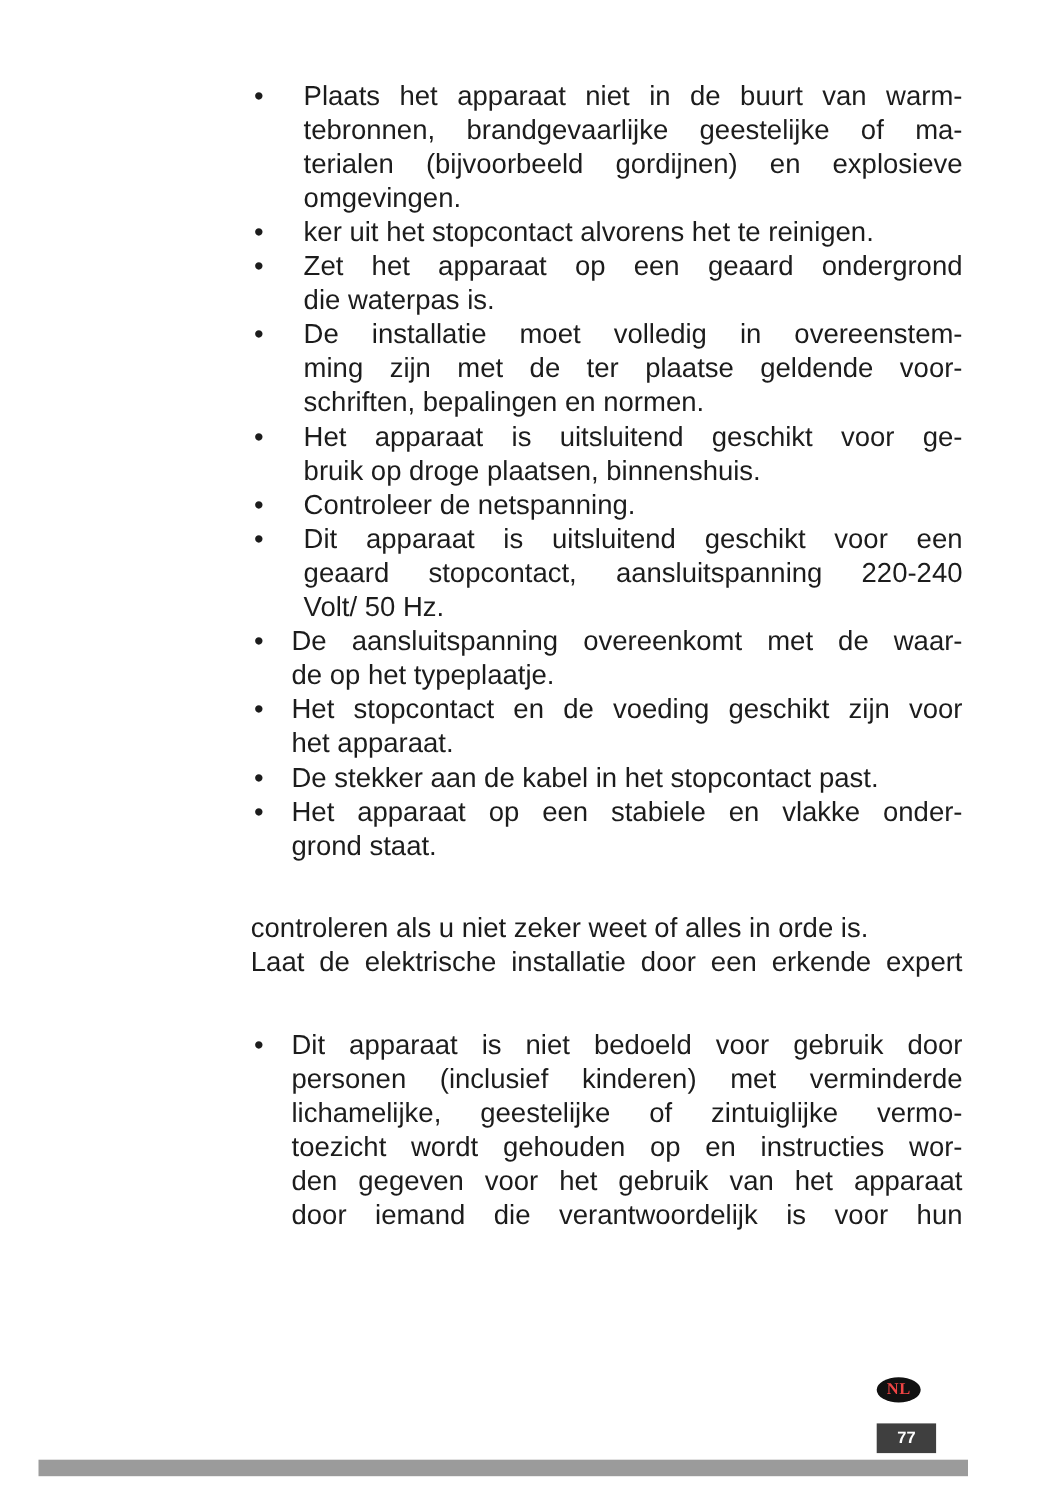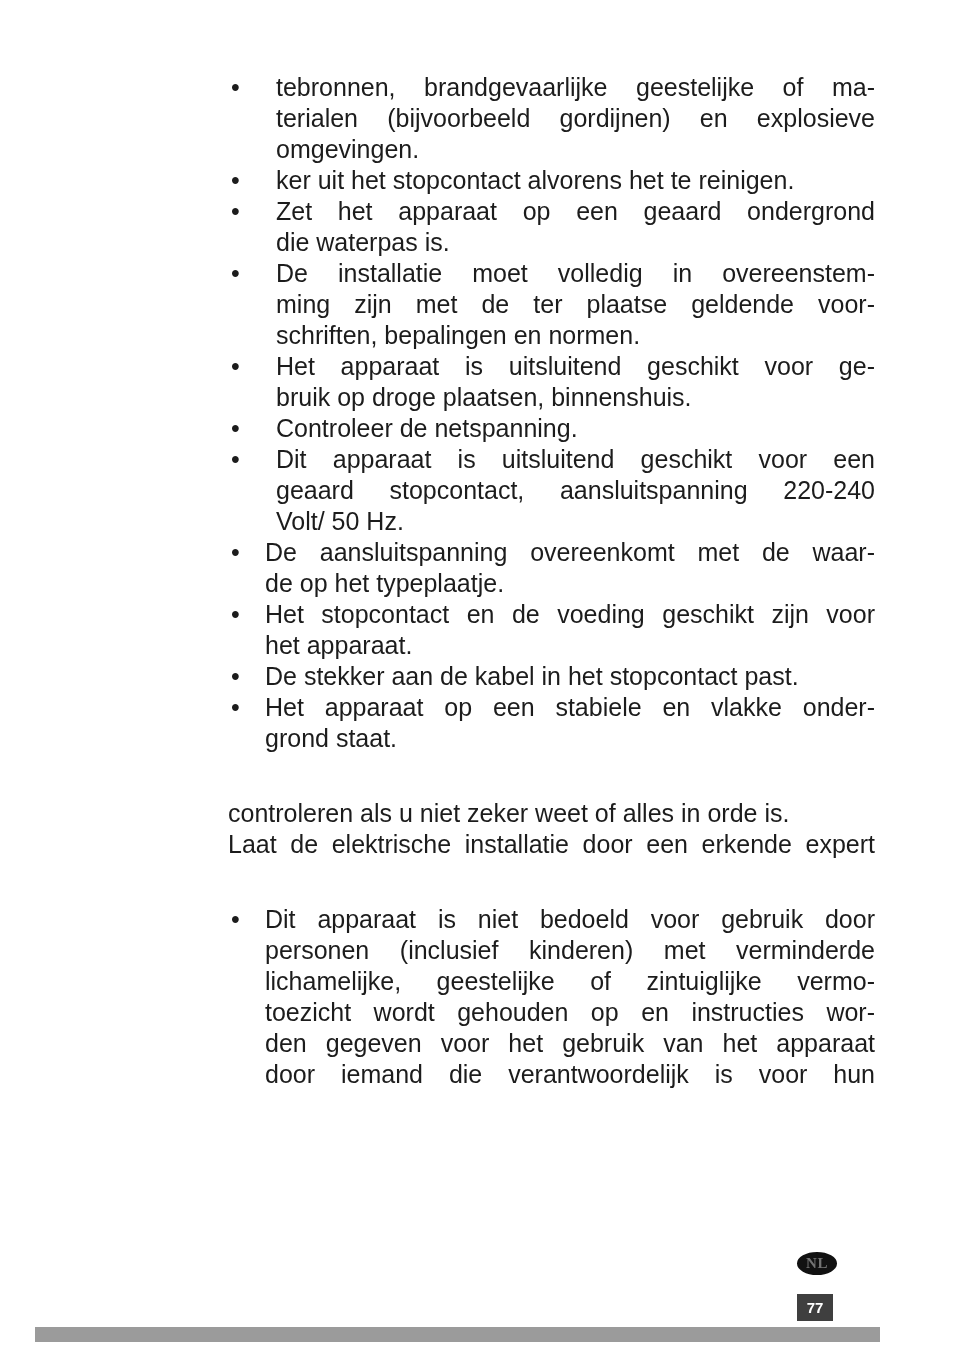--- a/index.html
+++ b/index.html
@@ -35,35 +35,35 @@
   .doc-line.last { text-align: right; text-align-last: left; }
   .para { margin: 0; }
   .gap-before { margin-top: 44px; }
   .nl-badge {
     position: absolute;
     left: 797px;
     top: 1252px;
     width: 40px;
     height: 23px;
     background: var(--badge, #111111);
-    color: #737373;
+    color: #ef4444;
     border-radius: 50%;
     display: flex;
     align-items: center;
     justify-content: center;
     font-family: "Liberation Serif", "DejaVu Serif", serif;
     font-weight: bold;
     font-size: 15px;
     letter-spacing: 0.5px;
   }
   .page-number-box {
     position: absolute;
     left: 797px;
     top: 1294px;
-    width: 36px;
+    width: 54px;
     height: 27px;
     background: var(--page_box, #3f3f3f);
     color: #ffffff;
     display: flex;
     align-items: center;
     justify-content: center;
     font-weight: bold;
     font-size: 15px;
   }
   .footer-bar {
@@ -79,20 +79,21 @@
 <body>
 
 <div class="doc-page">
 
   <div class="content">
 
     <ul class="blist indent-lg">
       <li class="bitem">
         <span class="bullet">•</span>
         <div class="btext">
+            <div class="doc-line">Plaats het apparaat niet in de buurt van warm-</div>
             <div class="doc-line">tebronnen, brandgevaarlijke geestelijke of ma-</div>
             <div class="doc-line">terialen (bijvoorbeeld gordijnen) en explosieve</div>
             <div class="doc-line last">omgevingen.</div>
           </div>
       </li>
       <li class="bitem">
         <span class="bullet">•</span>
         <div class="btext">
             <div class="doc-line last">ker uit het stopcontact alvorens het te reinigen.</div>
           </div>

